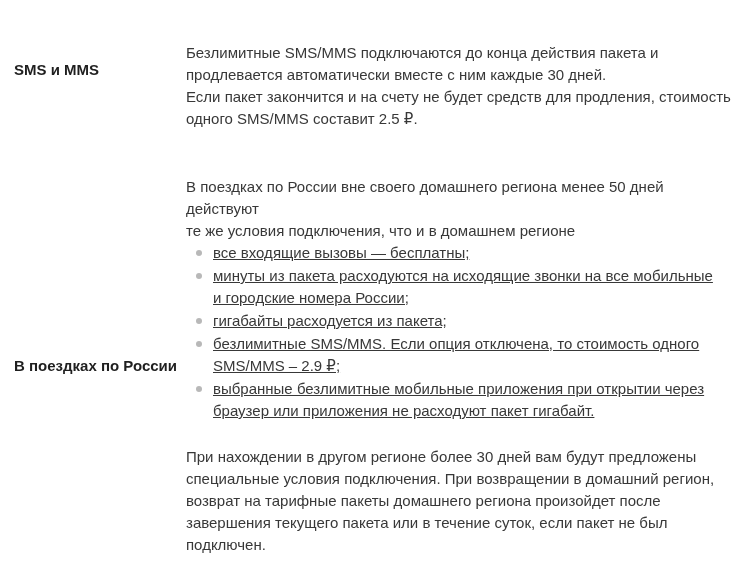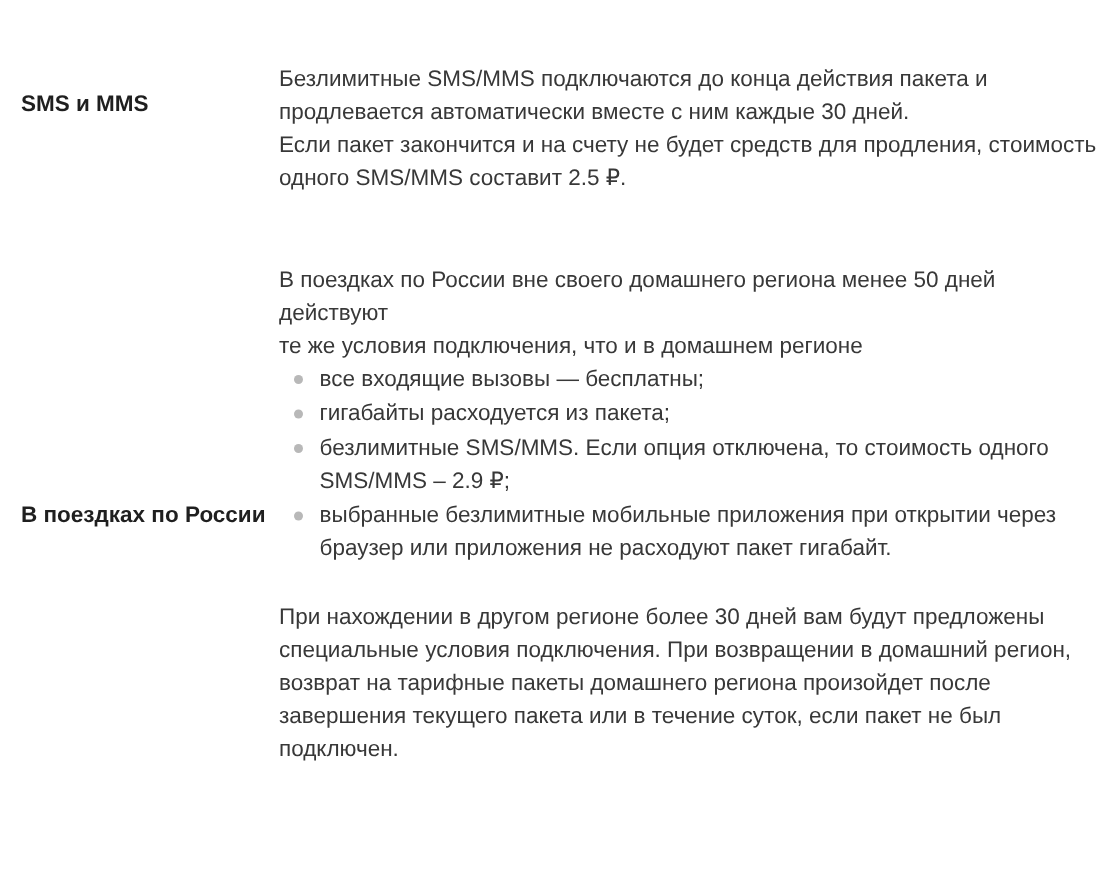--- a/index.html
+++ b/index.html
@@ -47,20 +47,21 @@
   .content p.spaced{
     margin-top:32px;
   }
   .content p.after-list{
     margin-top:24px;
   }
   ul.bullets{
     list-style:none;
     margin:0;
     padding:0;
+    text-decoration:underline;
   }
   ul.bullets li{
     position:relative;
     padding-left:27px;
     margin-bottom:1px;
     white-space:pre-line;
   }
   ul.bullets li::before{
     content:"";
     position:absolute;
@@ -87,20 +88,22 @@
     </div>
   </div>
 
   <div class="section">
     <div class="row-label">В поездках по России</div>
     <div class="content">
       <p>В поездках по России вне своего домашнего региона менее 50 дней действуют
 те же условия подключения, что и в домашнем регионе</p>
       <ul class="bullets">
         <li>все входящие вызовы — бесплатны;</li>
+        <li>минуты из пакета расходуются на исходящие звонки на все мобильные
+и городские номера России;</li>
         <li>гигабайты расходуется из пакета;</li>
         <li>безлимитные SMS/MMS. Если опция отключена, то стоимость одного
 SMS/MMS – 2.9 ₽;</li>
         <li>выбранные безлимитные мобильные приложения при открытии через
 браузер или приложения не расходуют пакет гигабайт.</li>
       </ul>
       <p class="after-list">При нахождении в другом регионе более 30 дней вам будут предложены
 специальные условия подключения. При возвращении в домашний регион,
 возврат на тарифные пакеты домашнего региона произойдет после
 завершения текущего пакета или в течение суток, если пакет не был

